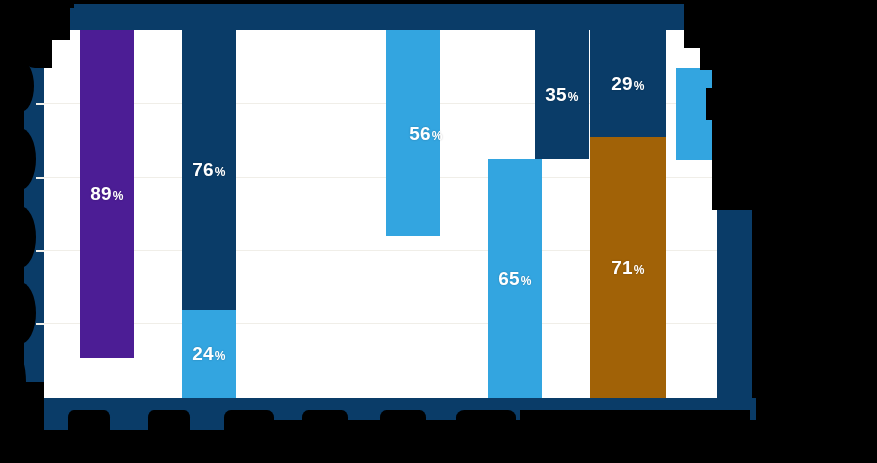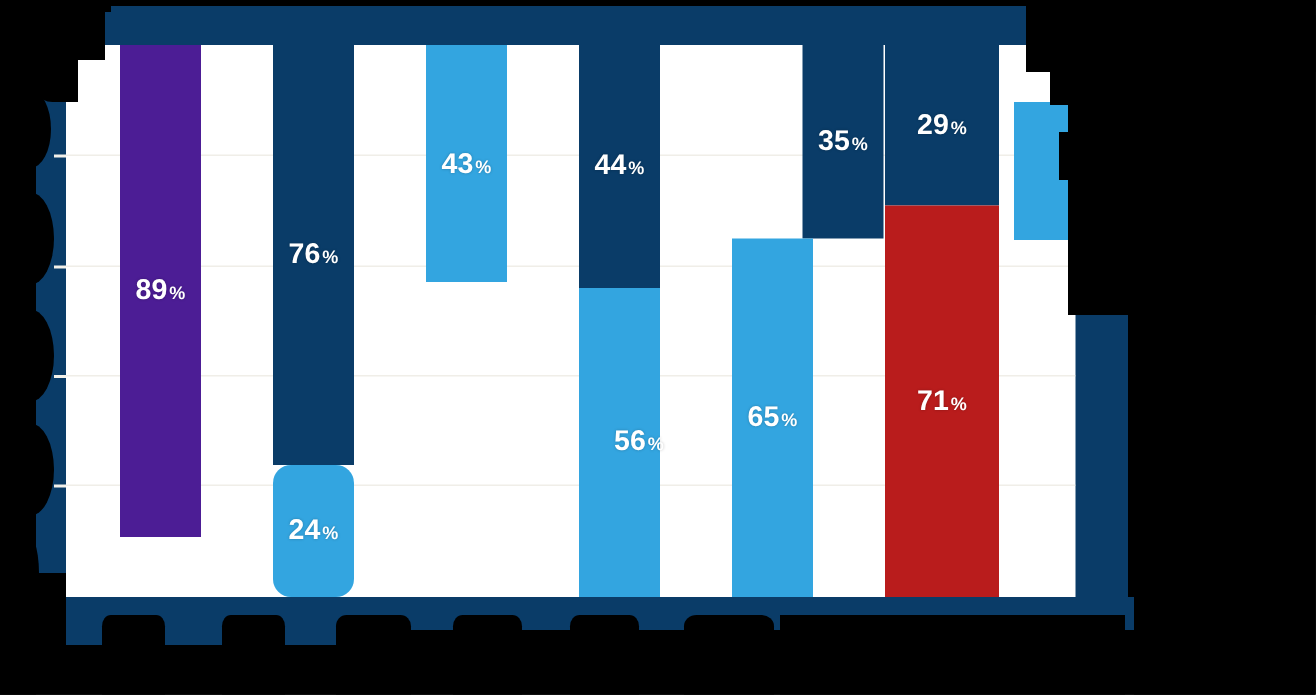--- a/index.html
+++ b/index.html
@@ -181,50 +181,44 @@
     <div id="bars-layer">
         <div class="bar" style="left: 36px; width: 54px;">
           <div class="seg seg-top" style="flex: 0 0 89%; background: #4c1d95;">
             <span class="seg-label">89<span class="pct-sign">%</span></span>
           </div>
         </div>
         <div class="bar" style="left: 138px; width: 54px;">
           <div class="seg seg-top" style="flex: 0 0 76%; background: rgb(10, 60, 104);">
             <span class="seg-label">76<span class="pct-sign">%</span></span>
           </div>
-          <div class="seg seg-bottom" style="flex: 0 0 24%; background: rgb(51, 165, 224); border-radius: 12px;">
+          <div class="seg seg-bottom" style="flex: 0 0 24%; background: rgb(51, 165, 224);">
             <span class="seg-label">24<span class="pct-sign">%</span></span>
           </div>
         </div>
         <div class="bar" style="left: 240px; width: 54px;">
-          <div class="seg seg-bottom" style="flex: 0 0 43%; background: rgb(51, 165, 224);">
-            <span class="seg-label">43<span class="pct-sign">%</span></span>
-          </div>
         </div>
         <div class="bar" style="left: 342px; width: 54px;">
-          <div class="seg seg-top" style="flex: 0 0 44%; background: rgb(10, 60, 104);">
-            <span class="seg-label">44<span class="pct-sign">%</span></span>
-          </div>
           <div class="seg seg-bottom" style="flex: 0 0 56%; background: rgb(51, 165, 224); padding-left: 26px;">
             <span class="seg-label">56<span class="pct-sign">%</span></span>
           </div>
         </div>
         <div class="bar" style="left: 444px; width: 54px;">
           <div class="seg seg-top" style="flex: 0 0 35%; background: rgb(10, 60, 104); margin-left: 47px;">
             <span class="seg-label">35<span class="pct-sign">%</span></span>
           </div>
           <div class="seg seg-bottom" style="flex: 0 0 65%; background: rgb(51, 165, 224);">
             <span class="seg-label">65<span class="pct-sign">%</span></span>
           </div>
         </div>
         <div class="bar" style="left: 546px; width: 76px;">
           <div class="seg seg-top" style="flex: 0 0 29%; background: rgb(10, 60, 104);">
             <span class="seg-label">29<span class="pct-sign">%</span></span>
           </div>
-          <div class="seg seg-bottom" style="flex: 0 0 71%; background: #b91c1c;">
+          <div class="seg seg-bottom" style="flex: 0 0 71%; background: #a16207;">
             <span class="seg-label">71<span class="pct-sign">%</span></span>
           </div>
         </div>
       </div>
   </div>
 
   <div id="legend-swatch-light" style="background: rgb(51, 165, 224);"></div>
 
   <div class="mask m-leftstrip"></div>
   <div class="mask m-y0"></div>

